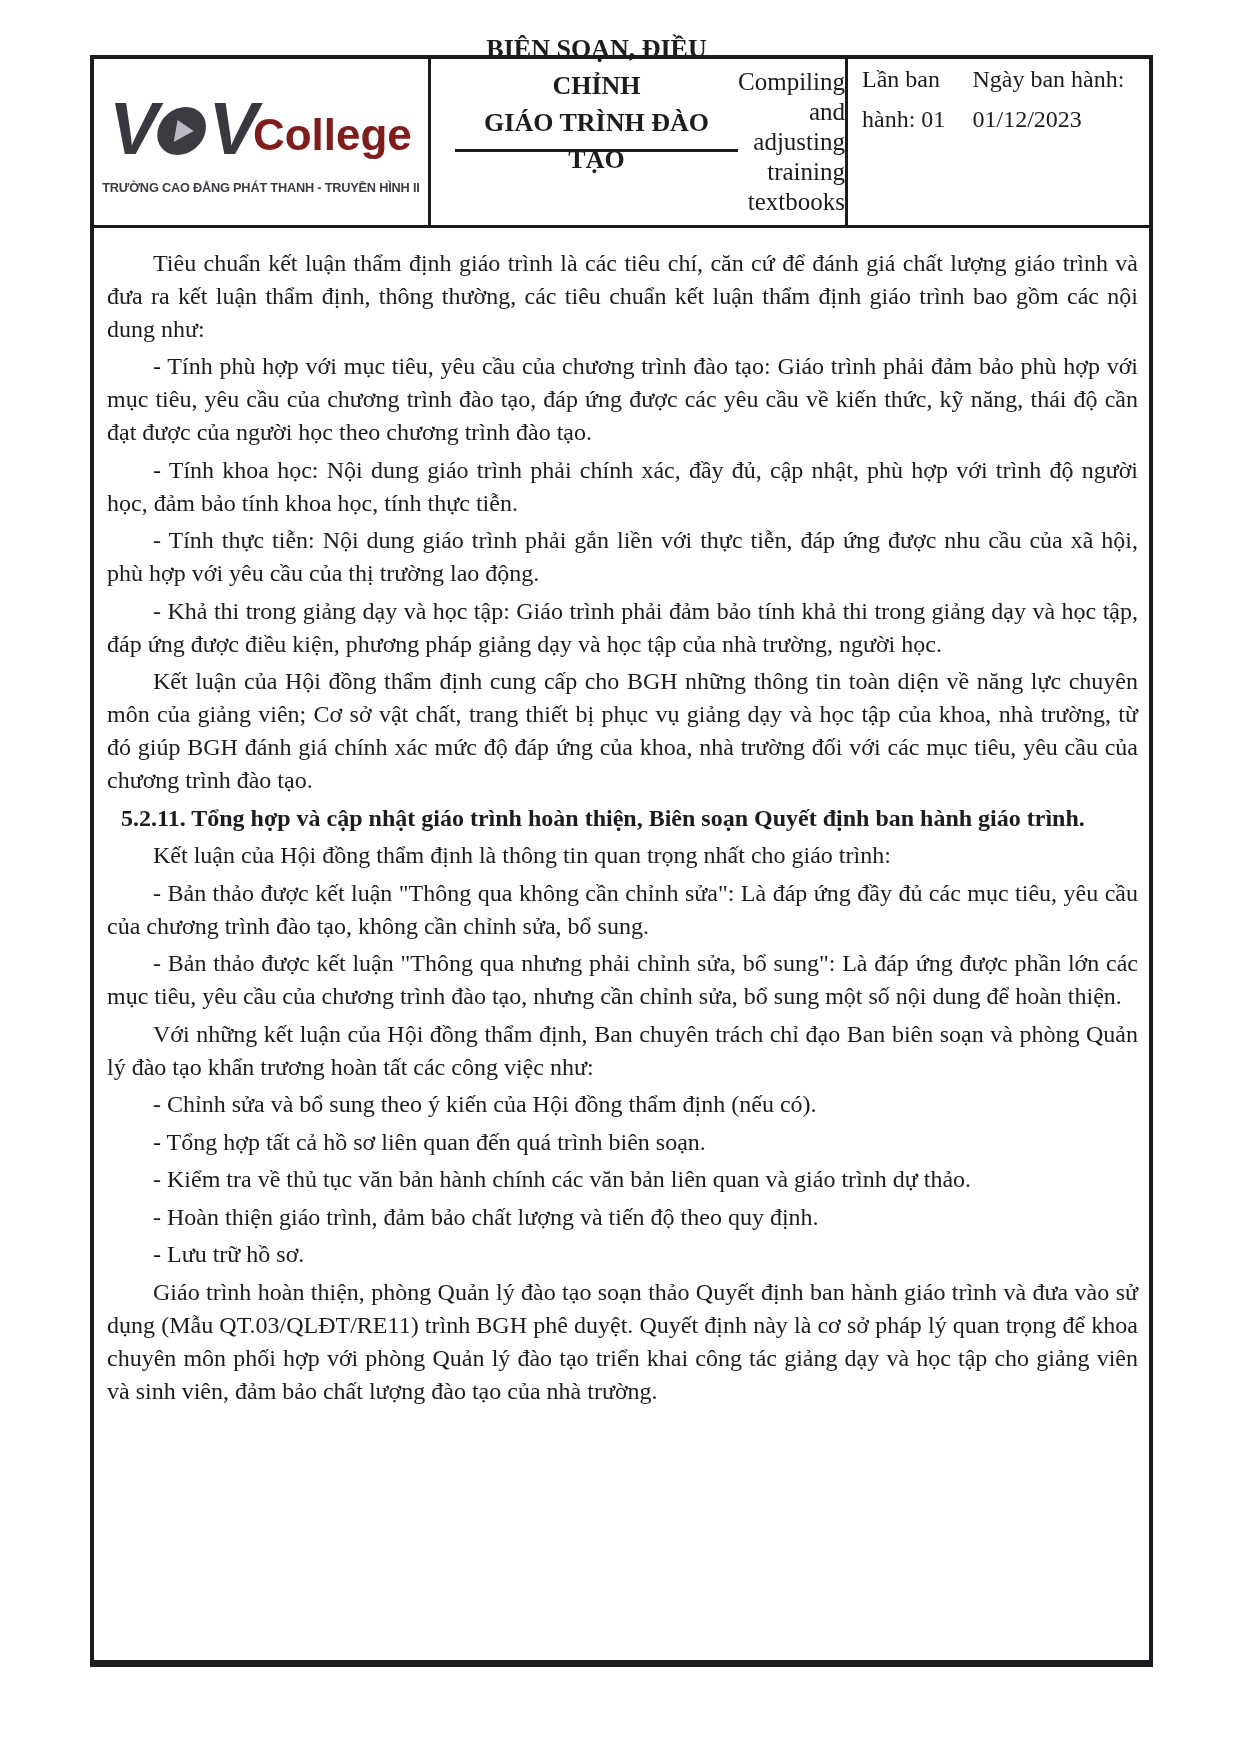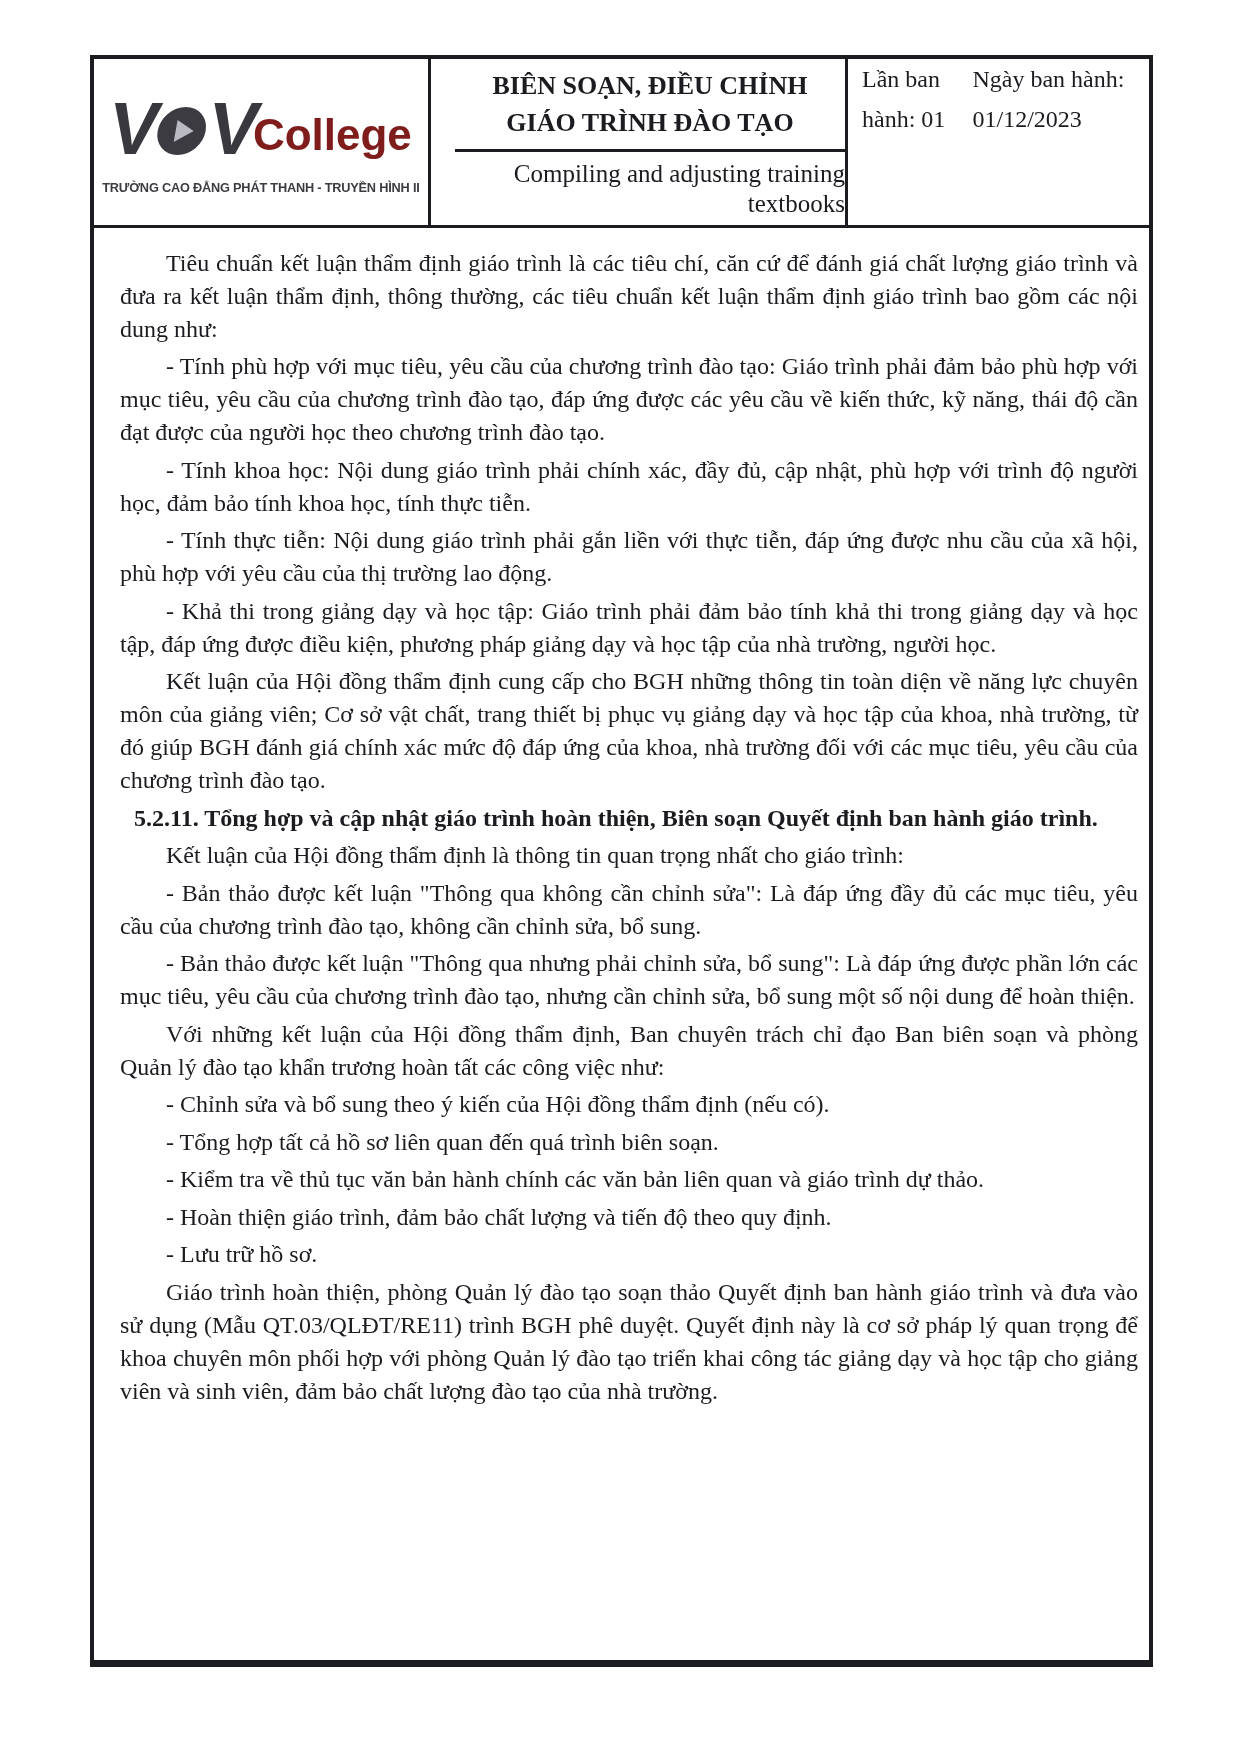--- a/index.html
+++ b/index.html
@@ -59,21 +59,21 @@
   }
   .school{
     font-family:"Liberation Sans","DejaVu Sans",sans-serif;
     font-weight:700;font-size:13px;color:#3b3b41;
     margin-top:14px;white-space:nowrap;letter-spacing:-0.2px;
     transform:scaleX(0.98);
   }
   .title-cell{
     width:417px;flex:0 0 auto;
     border-right:3px solid #1b1b20;
-    display:flex;flex-direction:column;
+    display:flex;flex-direction:row;
     text-align:center;
     padding-left:24px;
   }
   .title-vi{
     height:93px;box-sizing:border-box;
     border-bottom:3px solid #1b1b20;
     font-weight:700;font-size:26px;line-height:37px;
     display:flex;flex-direction:column;justify-content:center;
   }
   .title-en{
@@ -81,21 +81,21 @@
     display:flex;flex-direction:column;justify-content:center;text-align:right;
   }
   .meta-cell{
     flex:1;
     display:flex;flex-direction:row;justify-content:center;
     padding-left:14px;font-size:24px;line-height:40px;
   }
   
   .body{
     flex:1;display:flex;flex-direction:column;
-    padding:14px 11px 8px 26px;
+    padding:14px 11px 8px 13px;
     overflow:hidden;
   }
   .para{
     margin:4.5px 0;
     font-size:24px;line-height:33px;
     text-align:justify;text-indent:46px;
     color:#1b1b20;
   }
   .para.bullet{text-indent:46px;}
   .para.heading{font-weight:700;text-indent:14px;}

